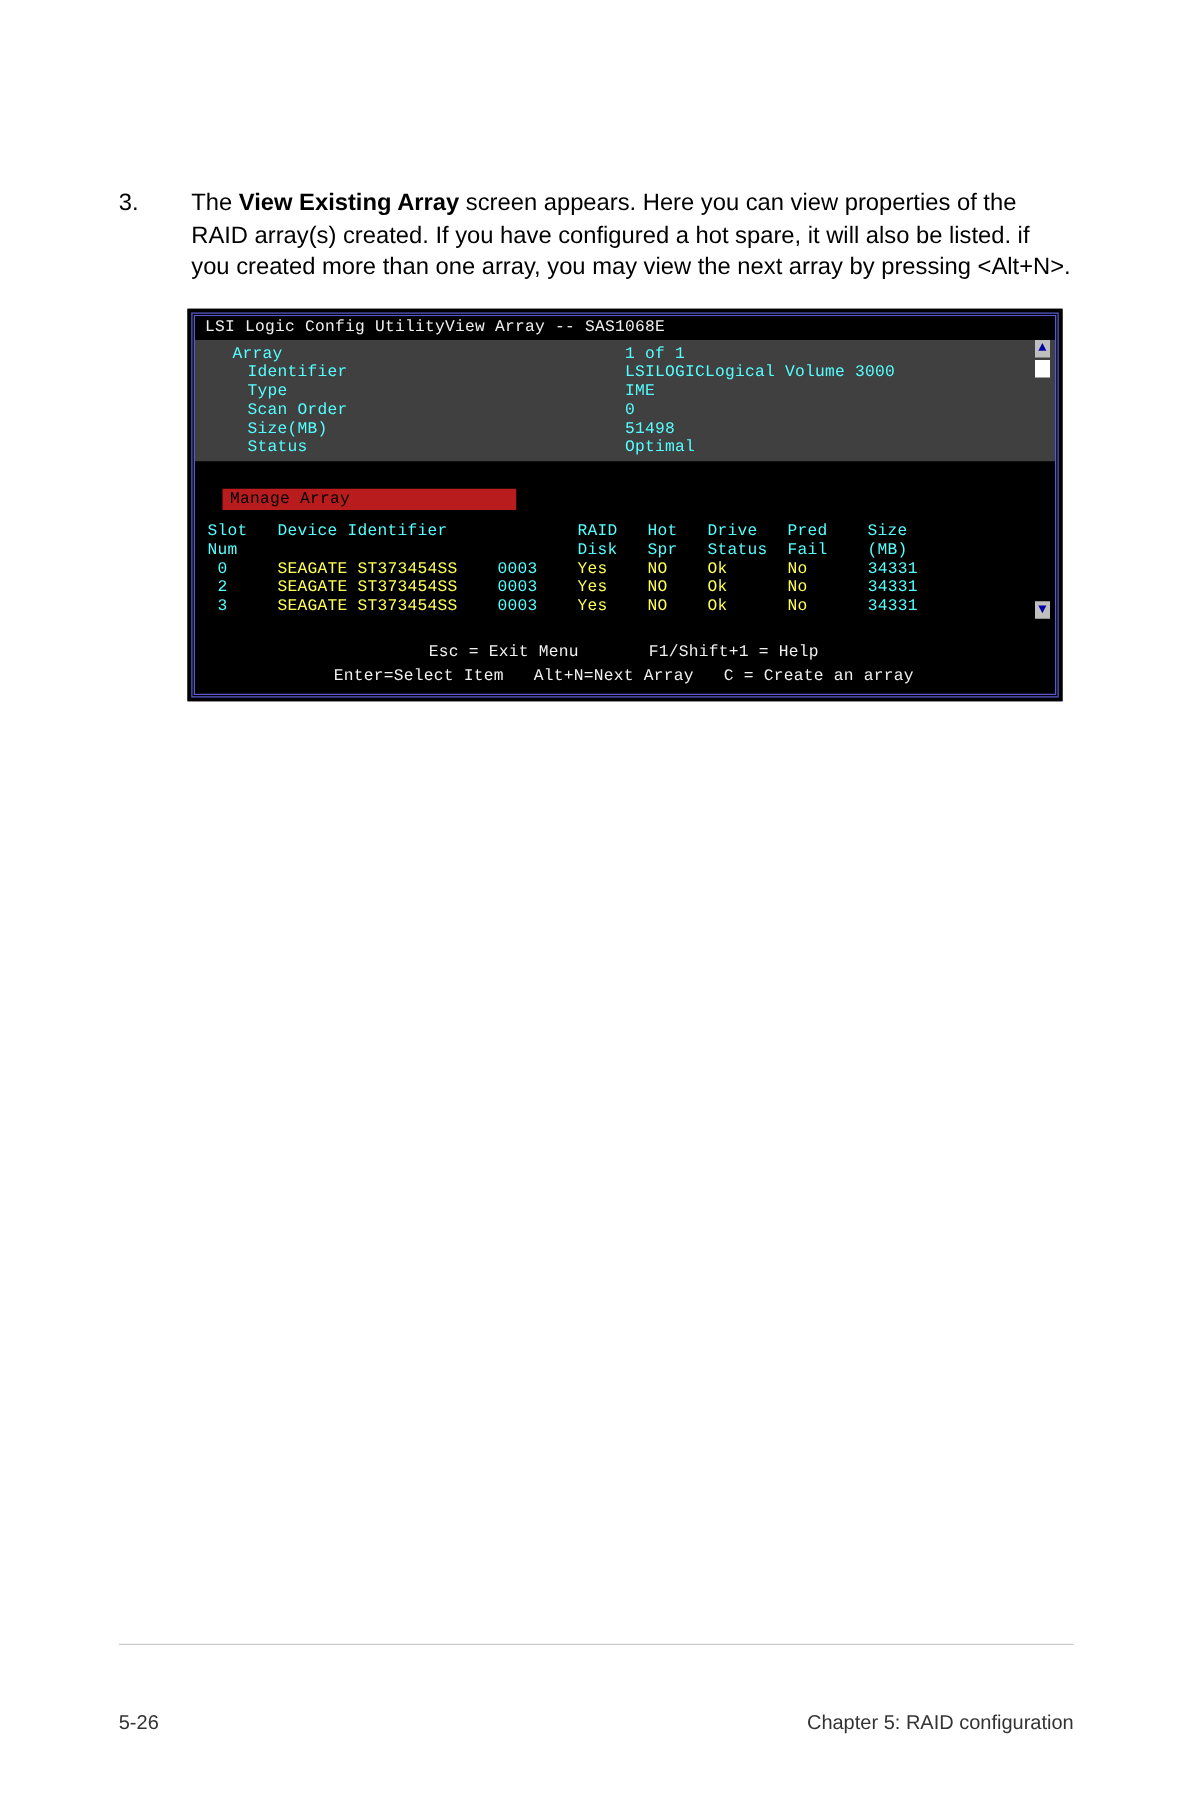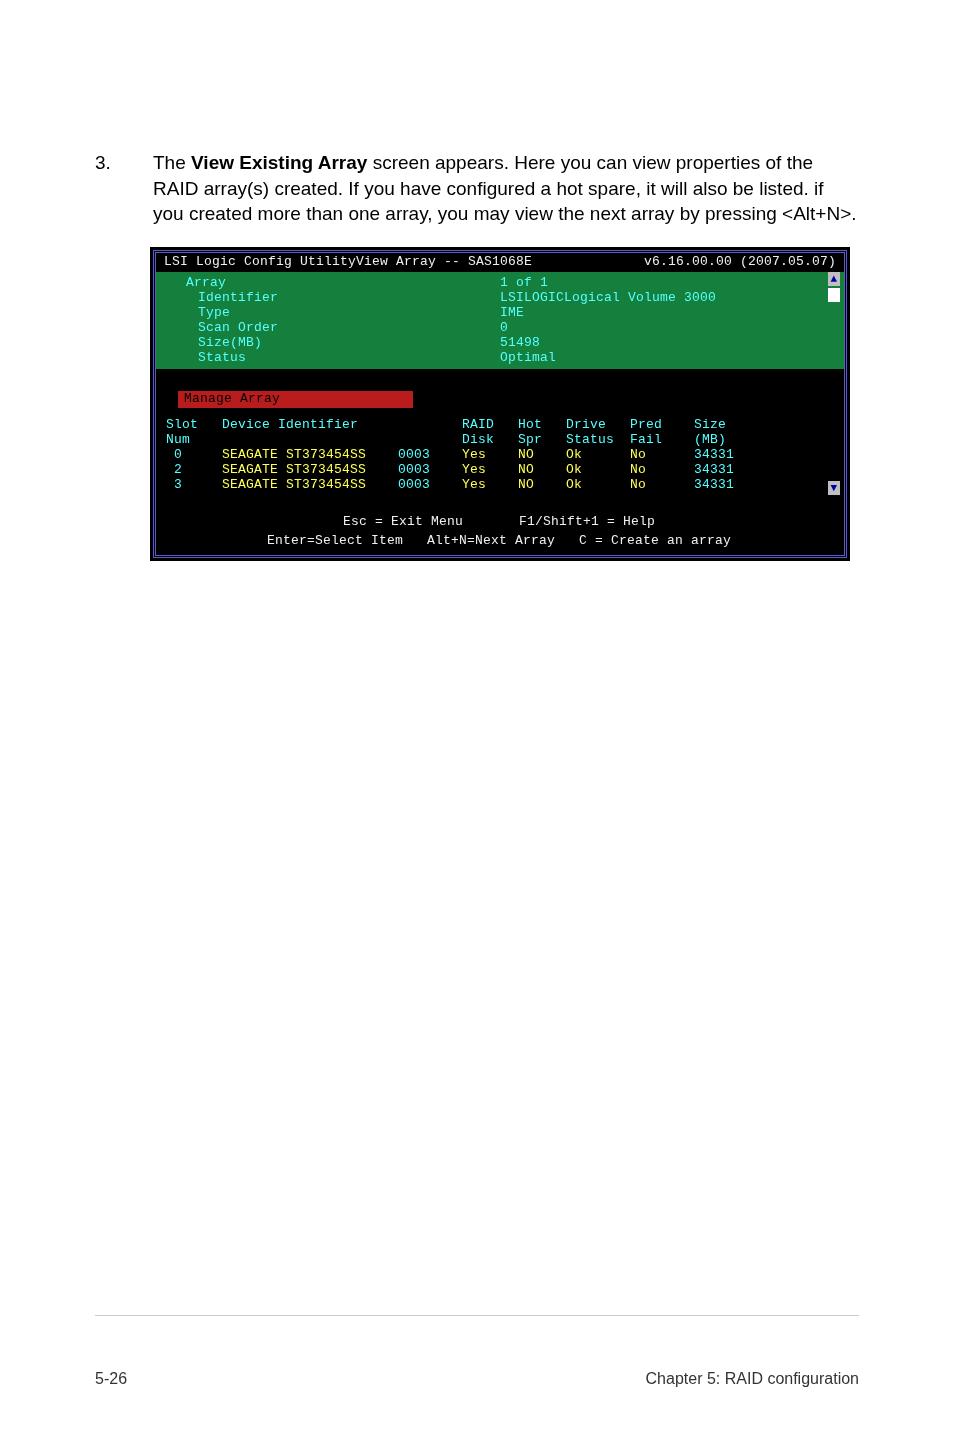--- a/index.html
+++ b/index.html
@@ -41,21 +41,21 @@
     display: flex;
     justify-content: space-between;
     padding: 2px 8px;
     color: #f0f0f0;
     background: #000;
   }
   .titlebar .left { display: flex; flex-direction: row; }
   .titlebar .right { color: #f0f0f0; }
   .panel {
     display: flex;
-    background: #15803d;
+    background: #404040;
     position: relative;
   }
   .panel-left {
     padding: 4px 10px 4px 30px;
     color: #55ffff;
     width: 50%;
   }
   .panel-right {
     padding: 4px 10px 4px 0;
     color: #55ffff;
@@ -145,21 +145,20 @@
     </div>
   </div>
 
   <div class="terminal-wrap">
     <div class="terminal">
       <div class="titlebar">
         <div class="left">
           <span>LSI Logic Config Utility</span>
           <span>View Array -- SAS1068E</span>
         </div>
-        <div class="right">v6.16.00.00 (2007.05.07)</div>
       </div>
 
       <div class="panel">
         <div class="panel-left">
           <div>Array</div>
           <div style="padding-left:12px">Identifier</div>
           <div style="padding-left:12px">Type</div>
           <div style="padding-left:12px">Scan Order</div>
           <div style="padding-left:12px">Size(MB)</div>
           <div style="padding-left:12px">Status</div>

